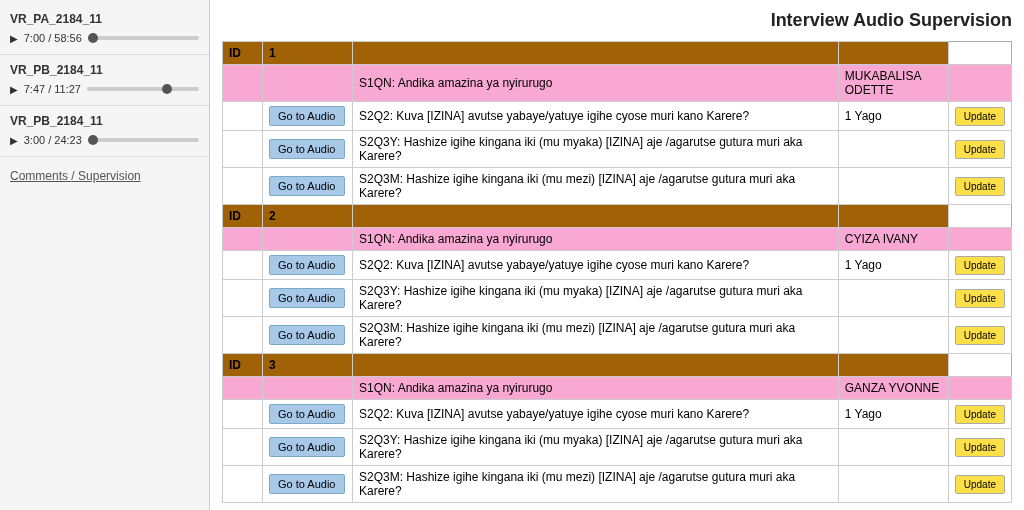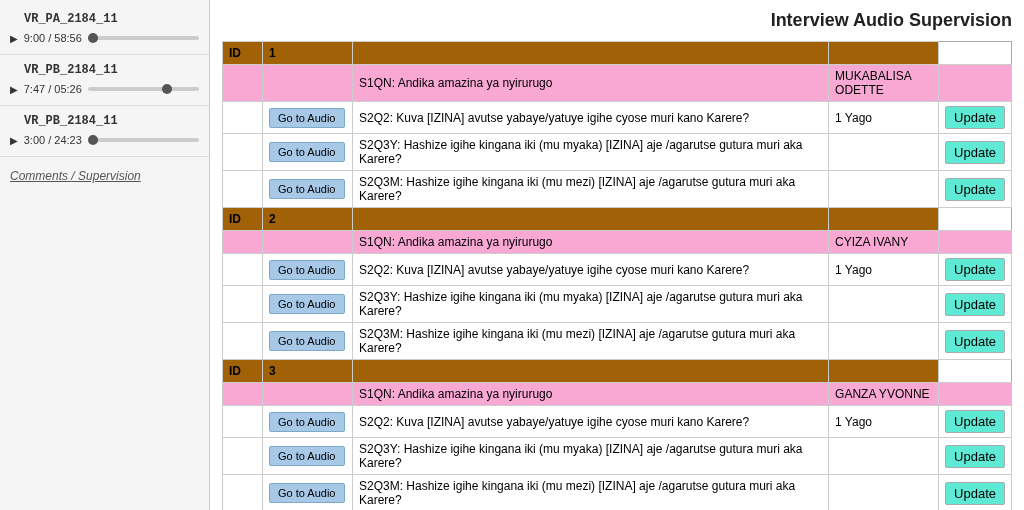--- a/index.html
+++ b/index.html
@@ -13,22 +13,21 @@
       border-right: 1px solid #ccc;
       padding: 8px 0;
       display: flex;
       flex-direction: column;
       overflow-y: auto;
     }
     .audio-title {
       font-weight: bold;
       font-size: 12px;
       color: #333;
-      padding: 4px 24px;
-      font-family: Liberation Mono, monospace;
+      padding: 4px 10px;
     }
     .audio-controls {
       display: flex;
       align-items: center;
       gap: 6px;
       padding: 2px 10px 6px 10px;
     }
     .play-btn {
       cursor: pointer;
       font-size: 10px;
@@ -59,21 +58,21 @@
       background: #ddd;
       margin: 4px 0;
     }
     .comments-link {
       padding: 8px 10px;
       color: #555;
       font-size: 12px;
       cursor: pointer;
       text-decoration: underline;
     }
-    .comments-link span { font-style: italic; }
+    .comments-link span { }
 
     
     #main {
       flex: 1;
       background: white;
       padding: 10px 12px;
       overflow-y: auto;
       display: flex;
       flex-direction: column;
       align-items: flex-end;
@@ -108,56 +107,56 @@
       background: #a8c8e8;
       border: 1px solid #7aaac8;
       padding: 3px 8px;
       font-size: 11px;
       cursor: pointer;
       white-space: nowrap;
       border-radius: 2px;
       color: #000;
     }
     .update-btn {
-      background: #5eead4;
+      background: #fde047;
       border: 1px solid #aaa;
       padding: 3px 8px;
-      font-size: 13px;
+      font-size: 10px;
       cursor: pointer;
       border-radius: 2px;
     }
     .col-id { width: 40px; }
     .col-btn { width: 90px; }
     .col-question { }
     .col-answer { width: 110px; margin-top: 28px; }
     .col-update { width: 60px; text-align: center; }
   </style>
 </head>
 <body>
 
 <div id="sidebar">
 
   <div>
     <div class="audio-title">VR_PA_2184_11</div>
     <div class="audio-controls">
       <span class="play-btn">▶</span>
-      <span class="time-display">9:00 / 58:56</span>
+      <span class="time-display">7:00 / 58:56</span>
       <div class="slider-track">
         <div class="slider-thumb" style="left: 0%;"></div>
       </div>
     </div>
   </div>
 
   <div class="divider"></div>
 
   <div>
     <div class="audio-title">VR_PB_2184_11</div>
     <div class="audio-controls">
       <span class="play-btn">▶</span>
-      <span class="time-display">7:47 / 05:26</span>
+      <span class="time-display">7:47 / 11:27</span>
       <div class="slider-track">
         <div class="slider-thumb" style="left: 67%;"></div>
       </div>
     </div>
   </div>
 
   <div class="divider"></div>
 
   <div>
     <div class="audio-title">VR_PB_2184_11</div>

